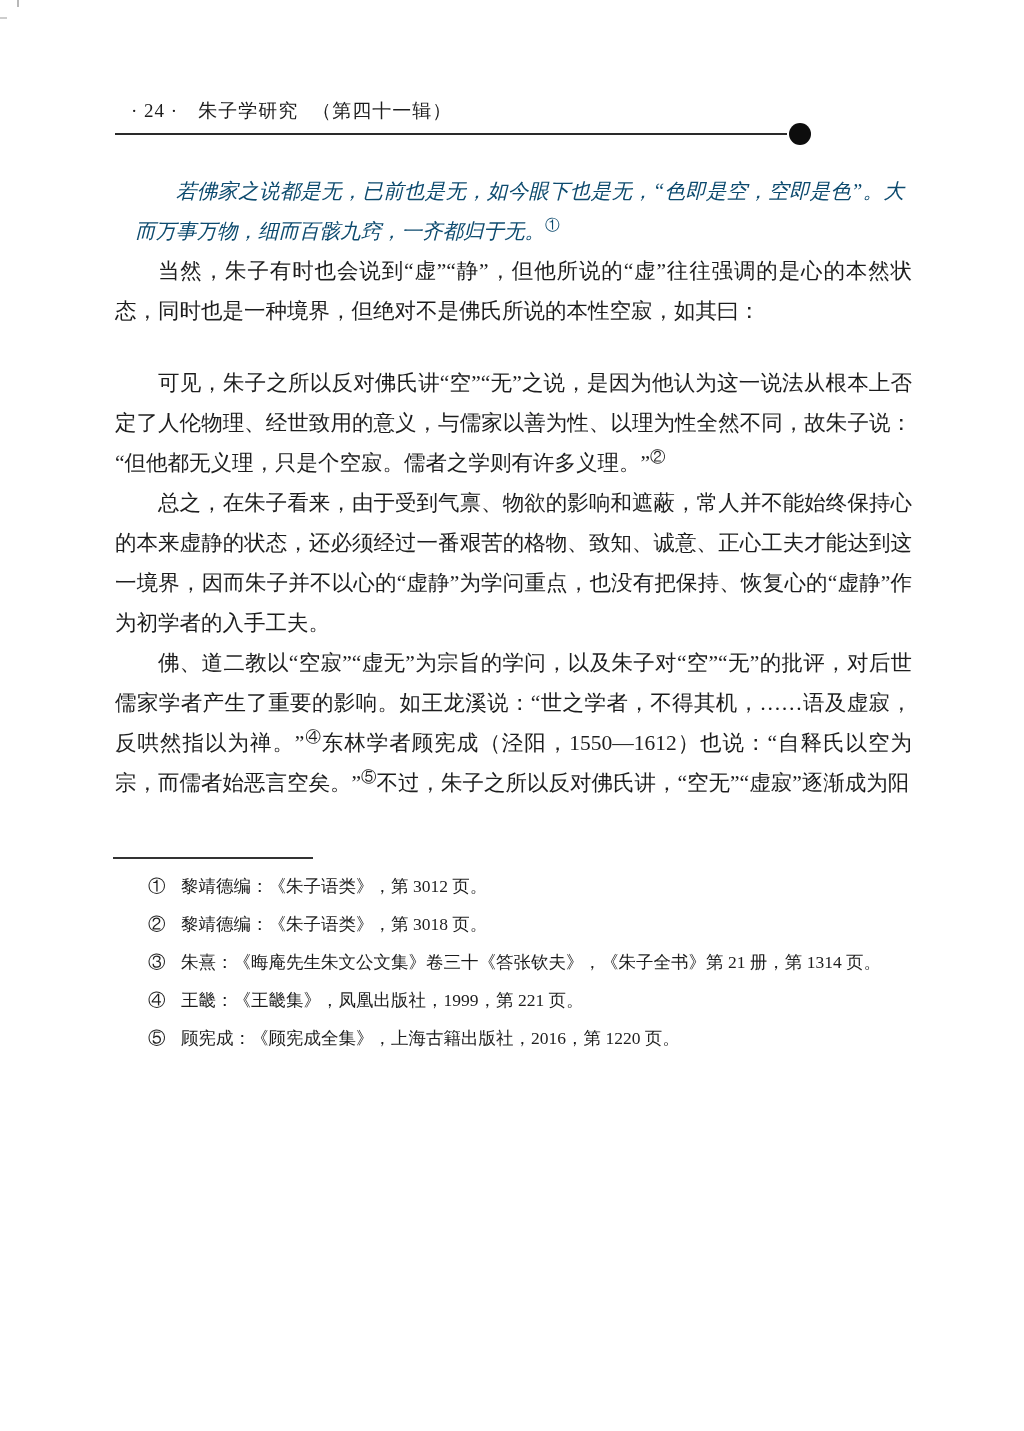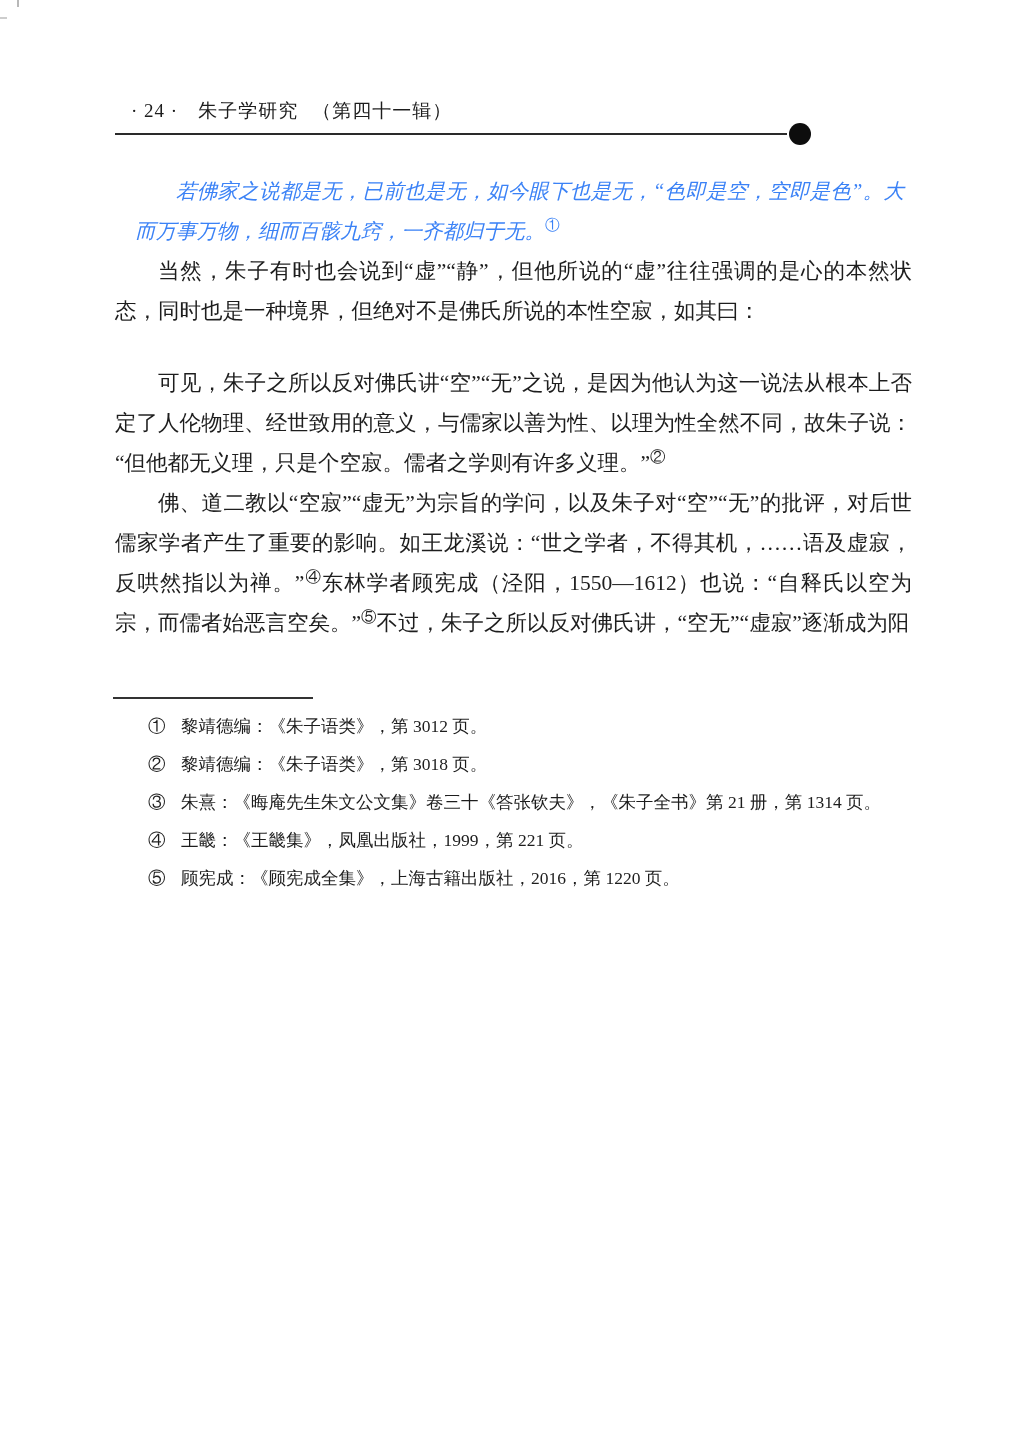--- a/index.html
+++ b/index.html
@@ -60,21 +60,21 @@
   .para-cont { margin-top: 0; }
   .p-kejian { margin-top: 32px; }
 
   .quote {
     margin: 36px 8px 0 20px;
     font-size: 20.5px;
     line-height: 40px;
     font-style: italic;
     text-indent: 2em;
     text-align: justify;
-    color: #3b82f6;
+    color: #0c4a6e;
   }
   .quote-2 { margin-top: 40px; margin-bottom: 40px; }
 
   .fnref {
     font-style: normal;
     font-size: 0.72em;
     vertical-align: super;
     line-height: 0;
   }
 
@@ -107,20 +107,21 @@
 
   <main class="body-text">
 
     <blockquote class="quote quote-1"><span>若佛家之说都是无，已前也是无，如今眼下也是无，“色即是空，空即是色”。大而万事万物，细而百骸九窍，一齐都归于无。</span><sup class="fnref">①</sup></blockquote>
 
     <p class="para para-cont"><span>当然，朱子有时也会说到“虚”“静”，但他所说的“虚”往往强调的是心的本然状态，同时也是一种境界，但绝对不是佛氏所说的本性空寂，如其曰：</span></p>
 
     <p class="para p-kejian"><span>可见，朱子之所以反对佛氏讲“空”“无”之说，是因为他认为这一说法从根本上否定了人伦物理、经世致用的意义，与儒家以善为性、以理为性全然不同，故朱子说：“但他都无义理，只是个空寂。儒者之学则有许多义理。”</span><sup class="fnref">②</sup></p>
 
 
+    <p class="para"><span>总之，在朱子看来，由于受到气禀、物欲的影响和遮蔽，常人并不能始终保持心的本来虚静的状态，还必须经过一番艰苦的格物、致知、诚意、正心工夫才能达到这一境界，因而朱子并不以心的“虚静”为学问重点，也没有把保持、恢复心的“虚静”作为初学者的入手工夫。</span></p>
 
     <p class="para para-cont"><span>佛、道二教以“空寂”“虚无”为宗旨的学问，以及朱子对“空”“无”的批评，对后世儒家学者产生了重要的影响。如王龙溪说：“世之学者，不得其机，……语及虚寂，反哄然指以为禅。”</span><sup class="fnref">④</sup><span>东林学者顾宪成（泾阳，1550—1612）也说：“自释氏以空为宗，而儒者始恶言空矣。”</span><sup class="fnref">⑤</sup><span>不过，朱子之所以反对佛氏讲，“空无”“虚寂”逐渐成为阳</span></p>
 
   </main>
 
   <footer class="footnotes">
     <div class="fn-rule"></div>
     <div class="fn-list">
 
       <div class="fn-row">

